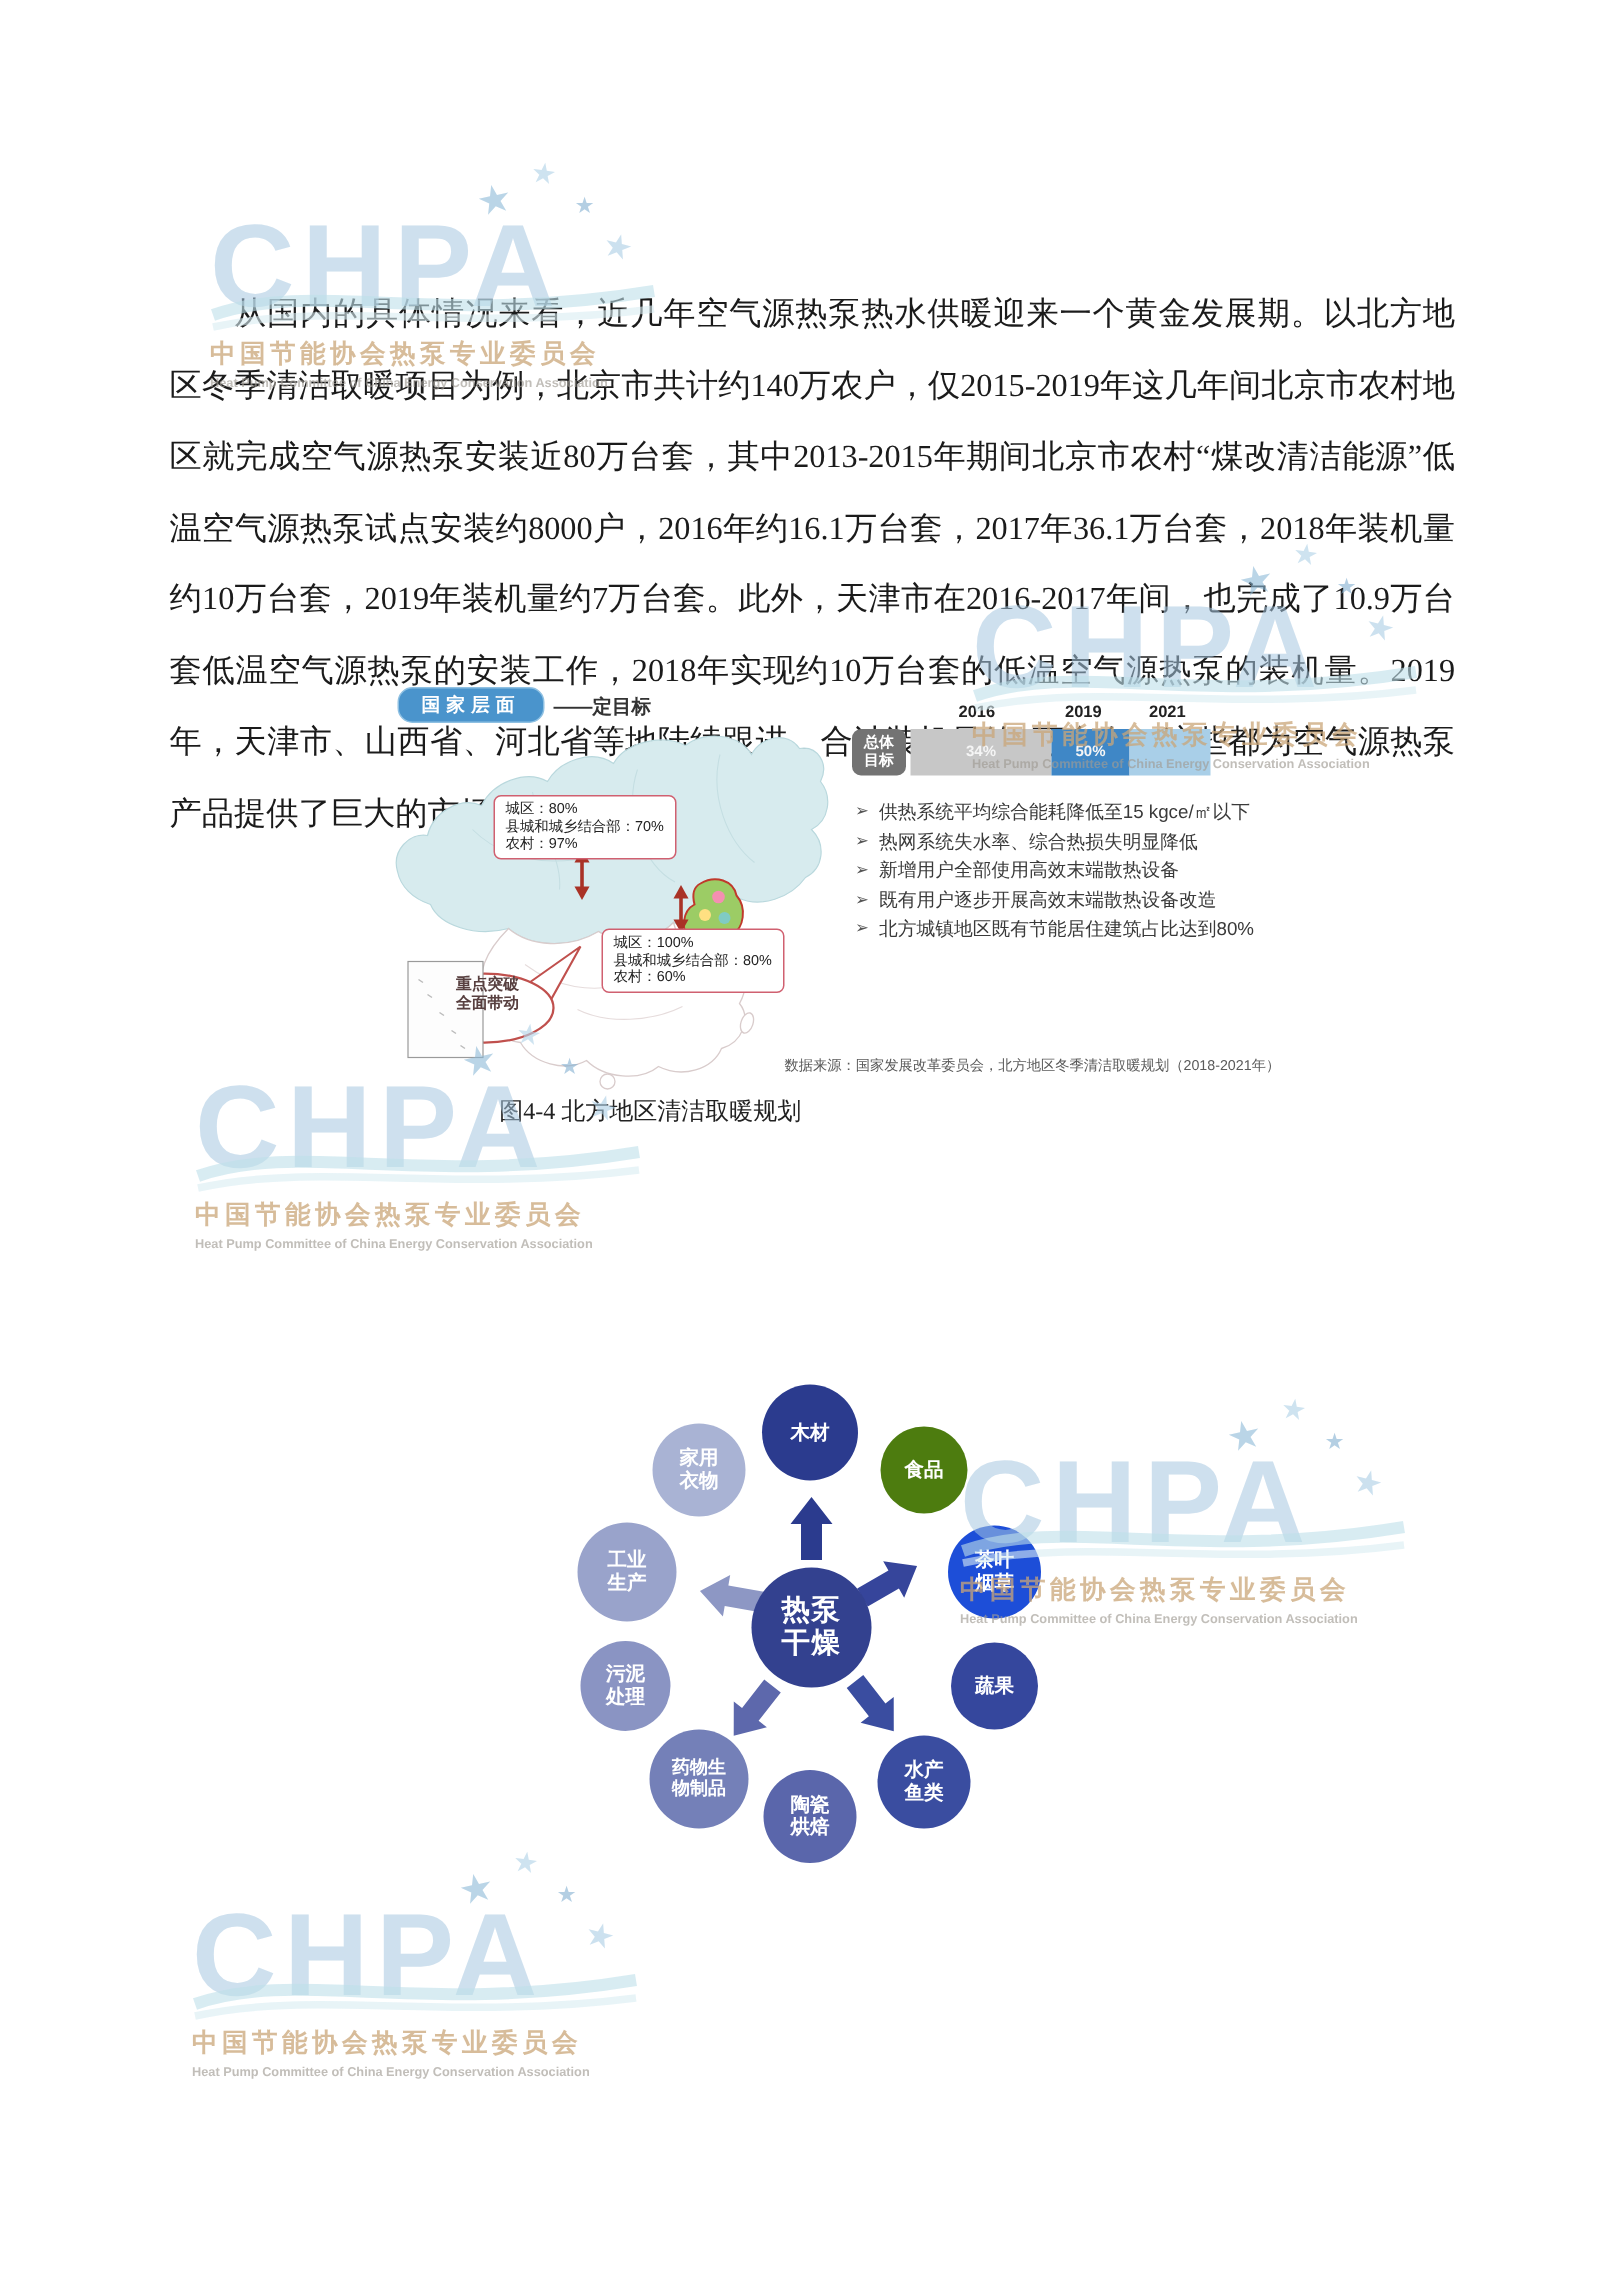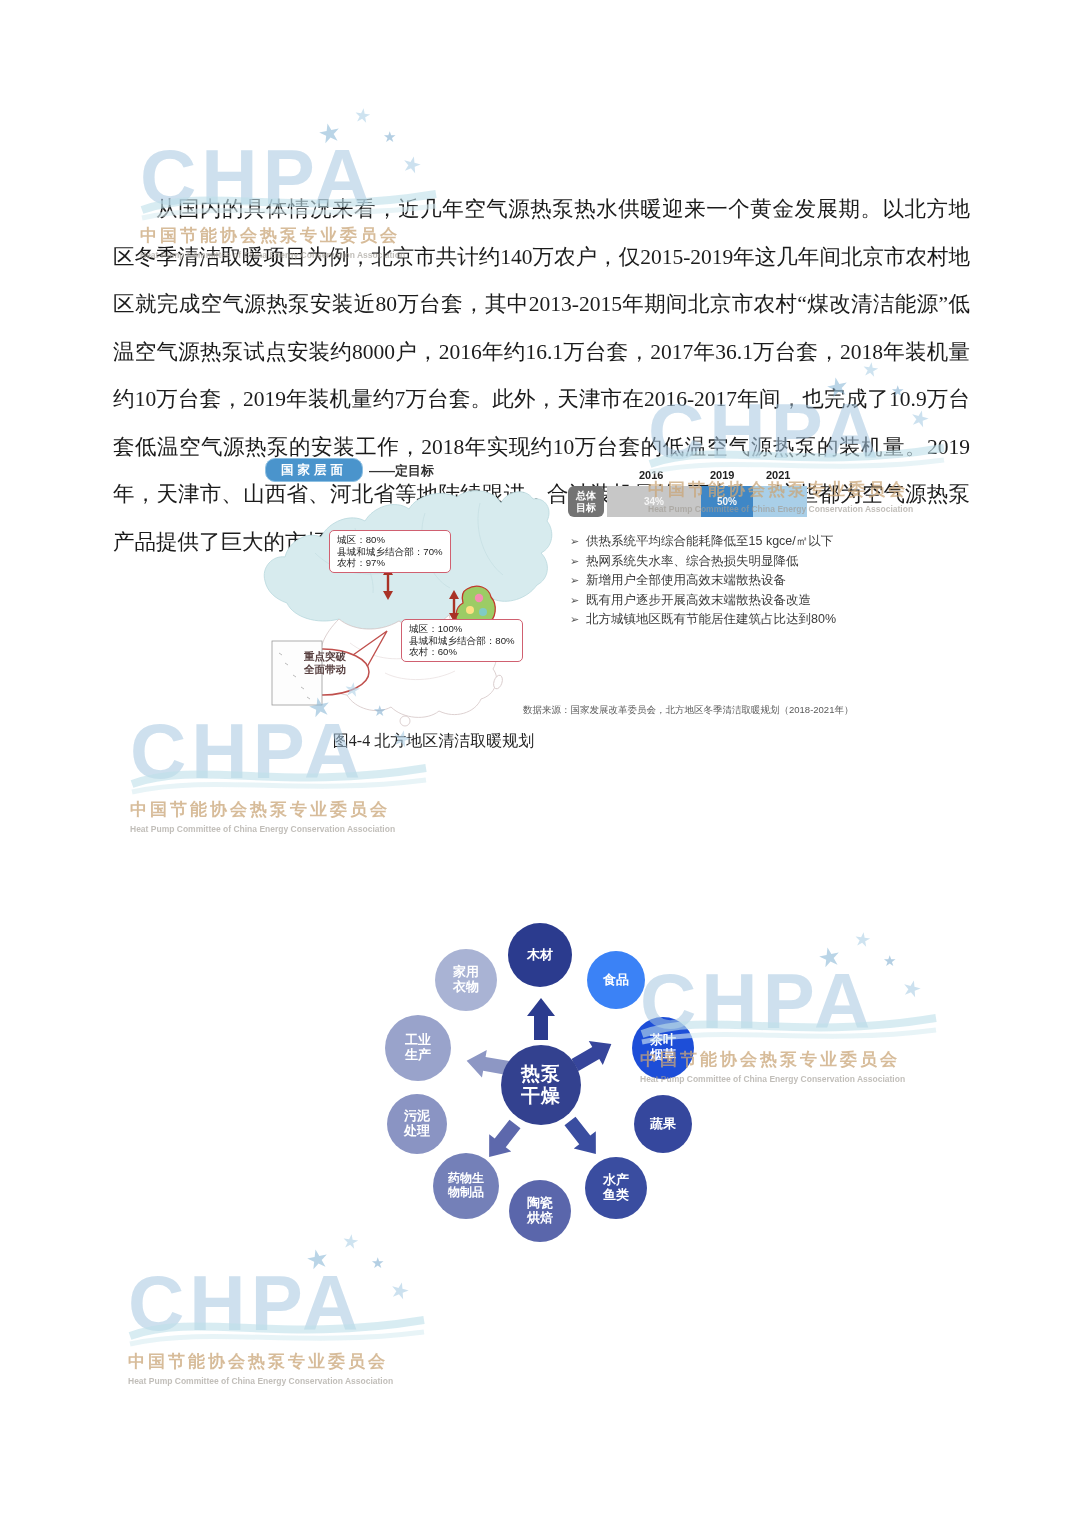--- a/index.html
+++ b/index.html
@@ -243,21 +243,21 @@
       <g>
           <polygon points="0,-7 24,-7 24,-14 42,0 24,14 24,7 0,7" fill="#5d68ac" transform="translate(137,206) rotate(128)"></polygon>
         </g>
       <g>
           <polygon points="0,-7 24,-7 24,-14 42,0 24,14 24,7 0,7" fill="#8d97c4" transform="translate(130,150) rotate(190)"></polygon>
         </g>
     </svg>
     <div class="circle hub" style="left: 123px; top: 127px; width: 80px; height: 80px; background-color: rgb(51, 65, 143);">热泵
 干燥</div>
     <div class="circle sat" style="left: 130px; top: 5px; width: 64px; height: 64px; background-color: rgb(43, 59, 142);">木材</div>
-    <div class="circle sat" style="left: 209px; top: 33px; width: 58px; height: 58px; background-color: #3b82f6;">食品</div>
+    <div class="circle sat" style="left: 209px; top: 33px; width: 58px; height: 58px; background-color: #4d7c0f;">食品</div>
     <div class="circle sat" style="left: 254px; top: 99px; width: 62px; height: 62px; background-color: #1d4ed8;">茶叶
 烟草</div>
     <div class="circle sat" style="left: 256px; top: 177px; width: 58px; height: 58px; background-color: rgb(53, 71, 157);">蔬果</div>
     <div class="circle sat" style="left: 207px; top: 239px; width: 62px; height: 62px; background-color: rgb(58, 77, 160);">水产
 鱼类</div>
     <div class="circle sat" style="left: 131px; top: 262px; width: 62px; height: 62px; background-color: rgb(90, 102, 171);">陶瓷
 烘焙</div>
     <div class="circle sat" style="left: 55px; top: 235px; width: 66px; height: 66px; font-size: 12px; background-color: rgb(116, 128, 184);">药物生
 物制品</div>
     <div class="circle sat" style="left: 9px; top: 176px; width: 60px; height: 60px; background-color: rgb(138, 148, 195);">污泥

